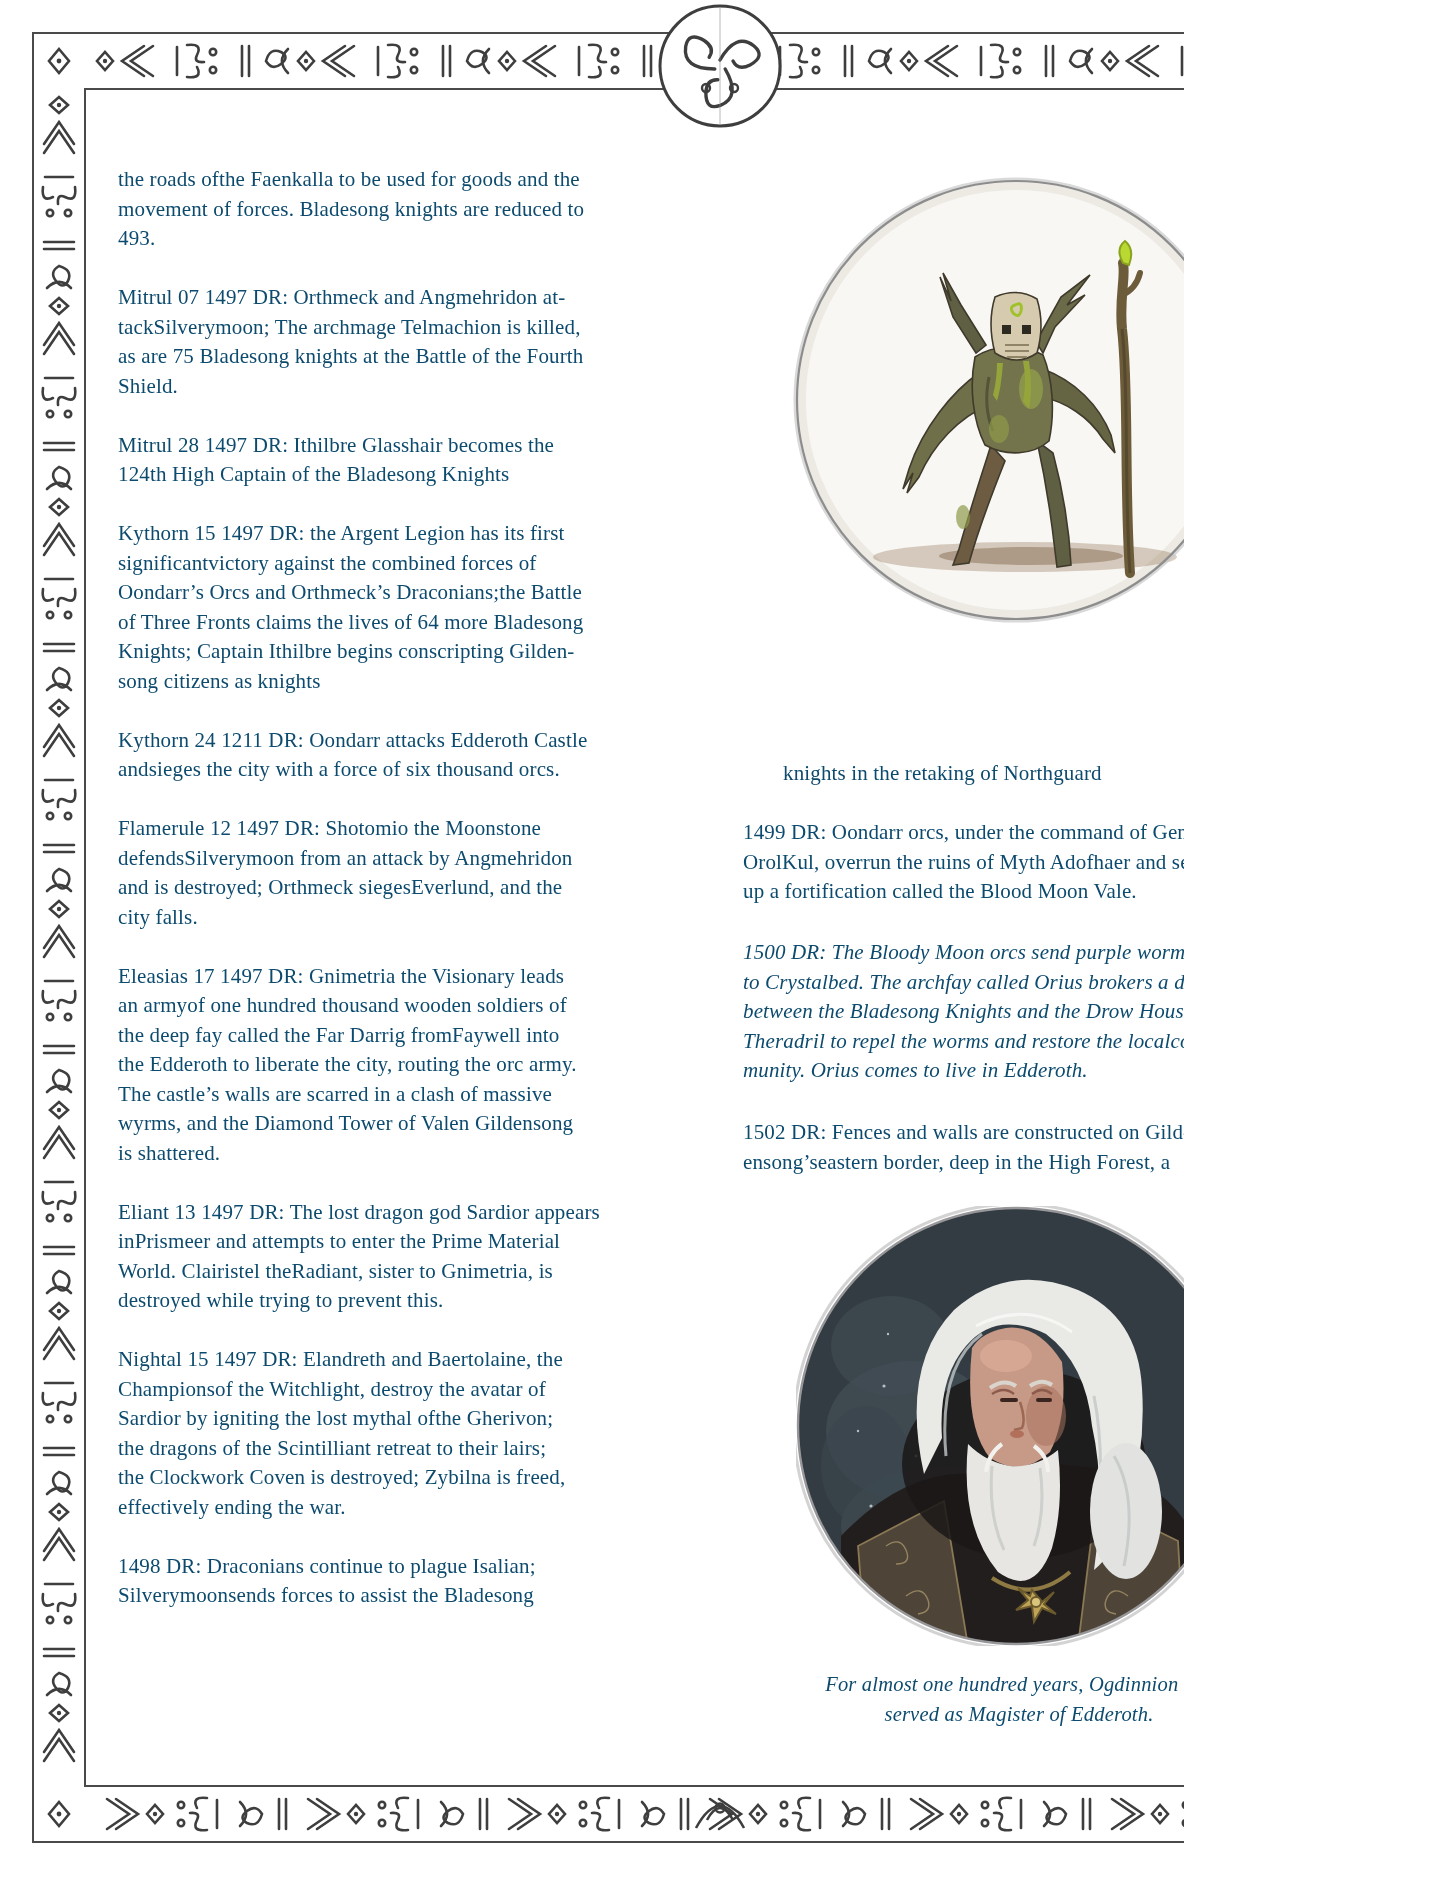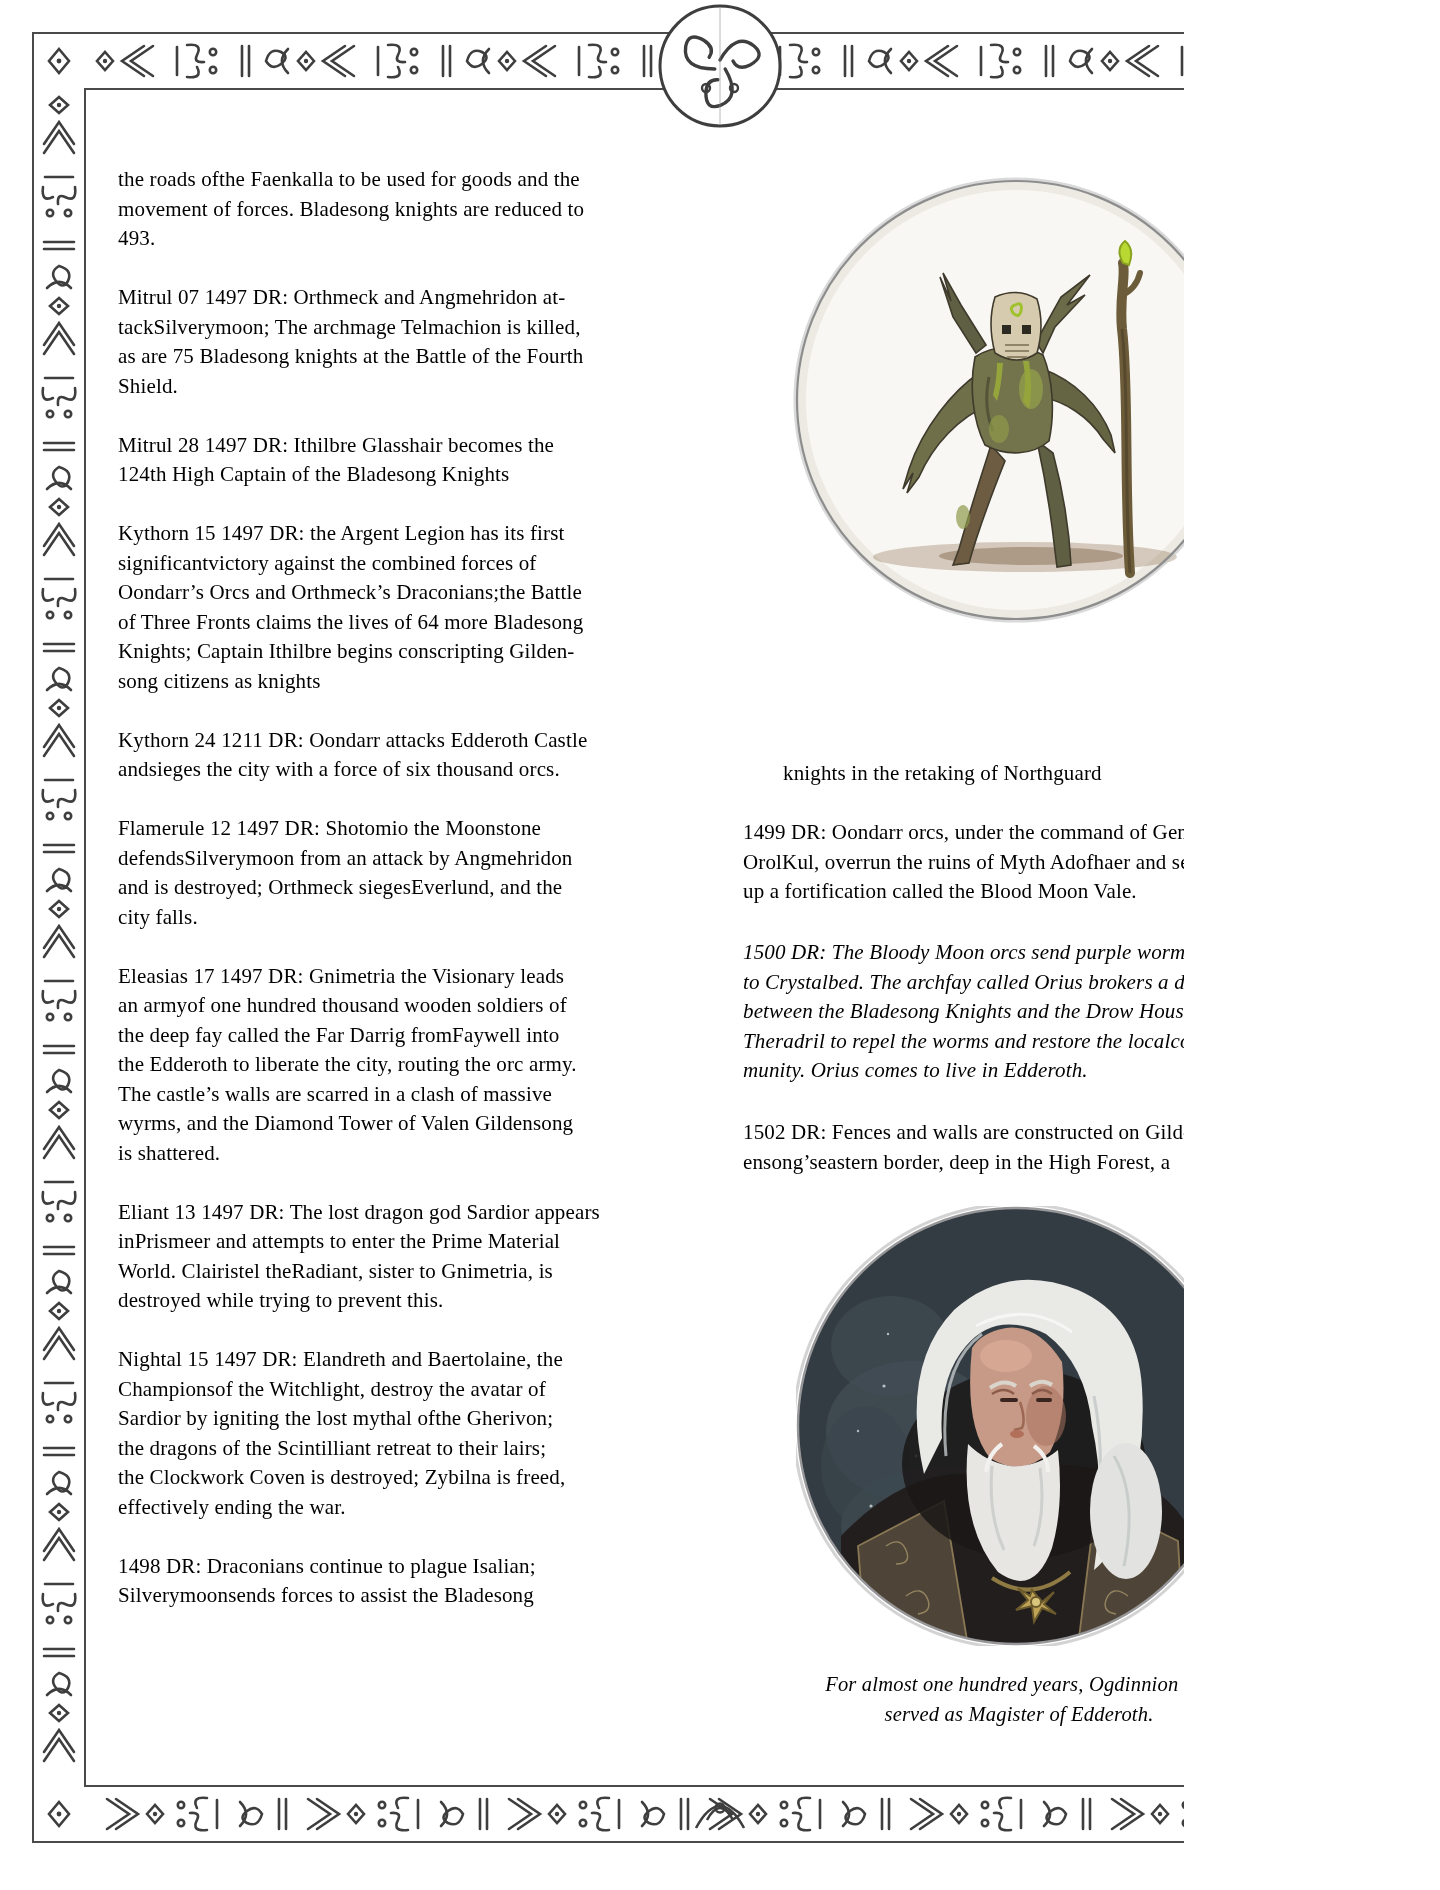--- a/index.html
+++ b/index.html
@@ -1,18 +1,18 @@
 <!DOCTYPE html>
 <html><head>
 <meta charset="utf-8">
 <style>
   html,body{margin:0;padding:0;background:#ffffff;}
   #page{
     position:relative;width:1184px;height:1890px;background:#ffffff;
-    font-family:"Liberation Serif","DejaVu Serif",serif;color:#000000;overflow:hidden;
+    font-family:"Liberation Serif","DejaVu Serif",serif;color:#0c4a6e;overflow:hidden;
   }
   .para{
     white-space:pre-line;font-size:21px;line-height:29.5px;letter-spacing:.15px;
     margin:0 0 29.5px 0;
   }
   #col-left{position:absolute;left:118px;top:165px;width:590px;}
   .abs{position:absolute;}
   .rc{left:743px;width:552px;}
   .caption{
     white-space:pre-line;font-style:italic;font-size:20.5px;line-height:30px;

